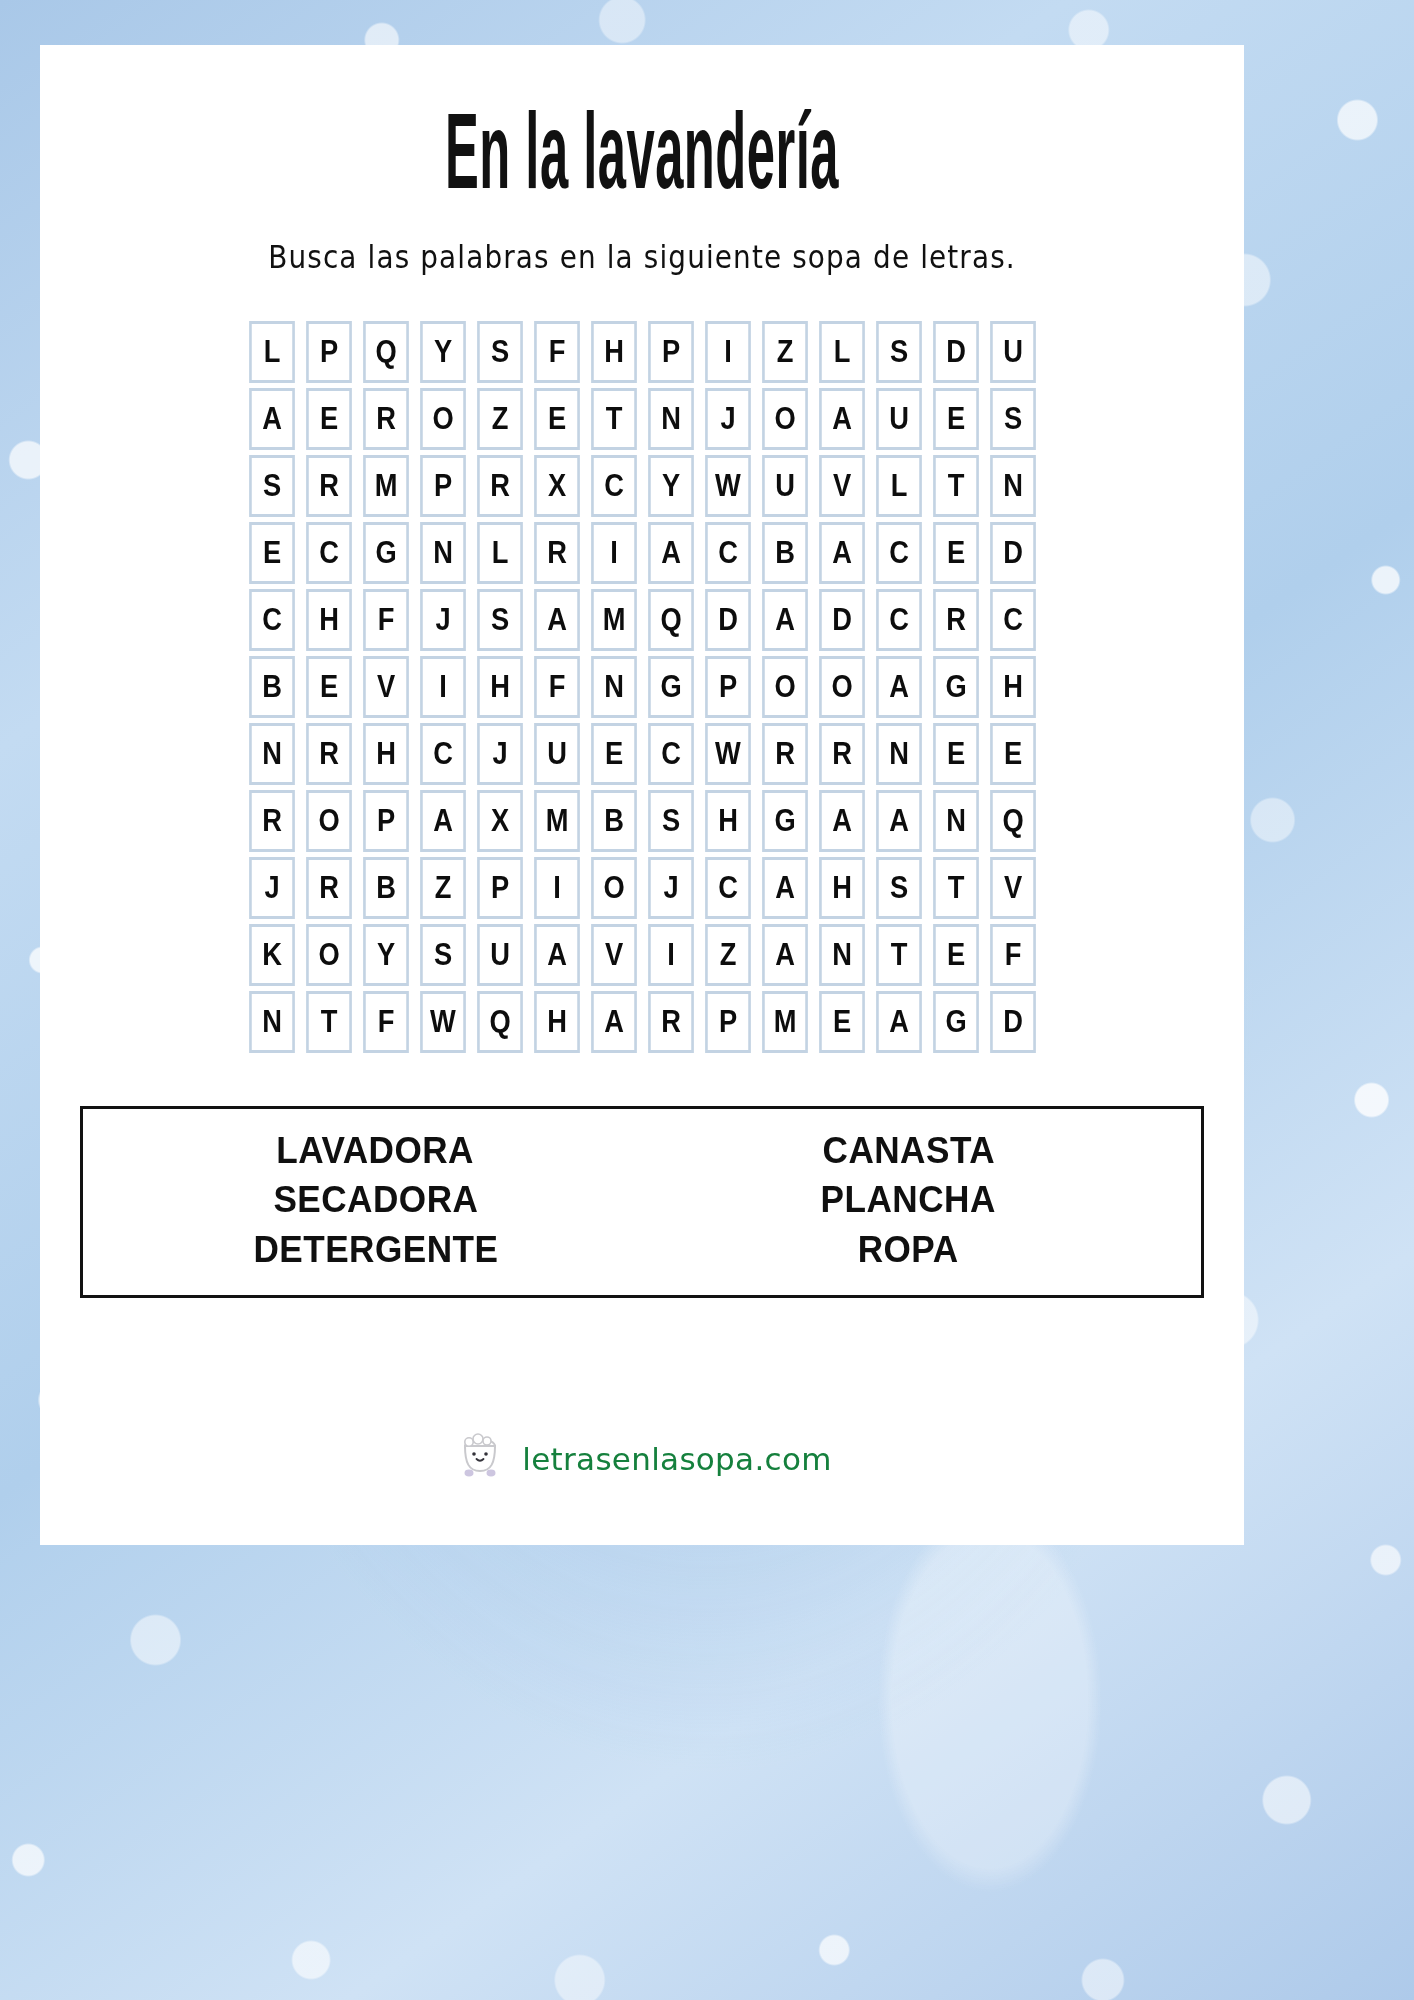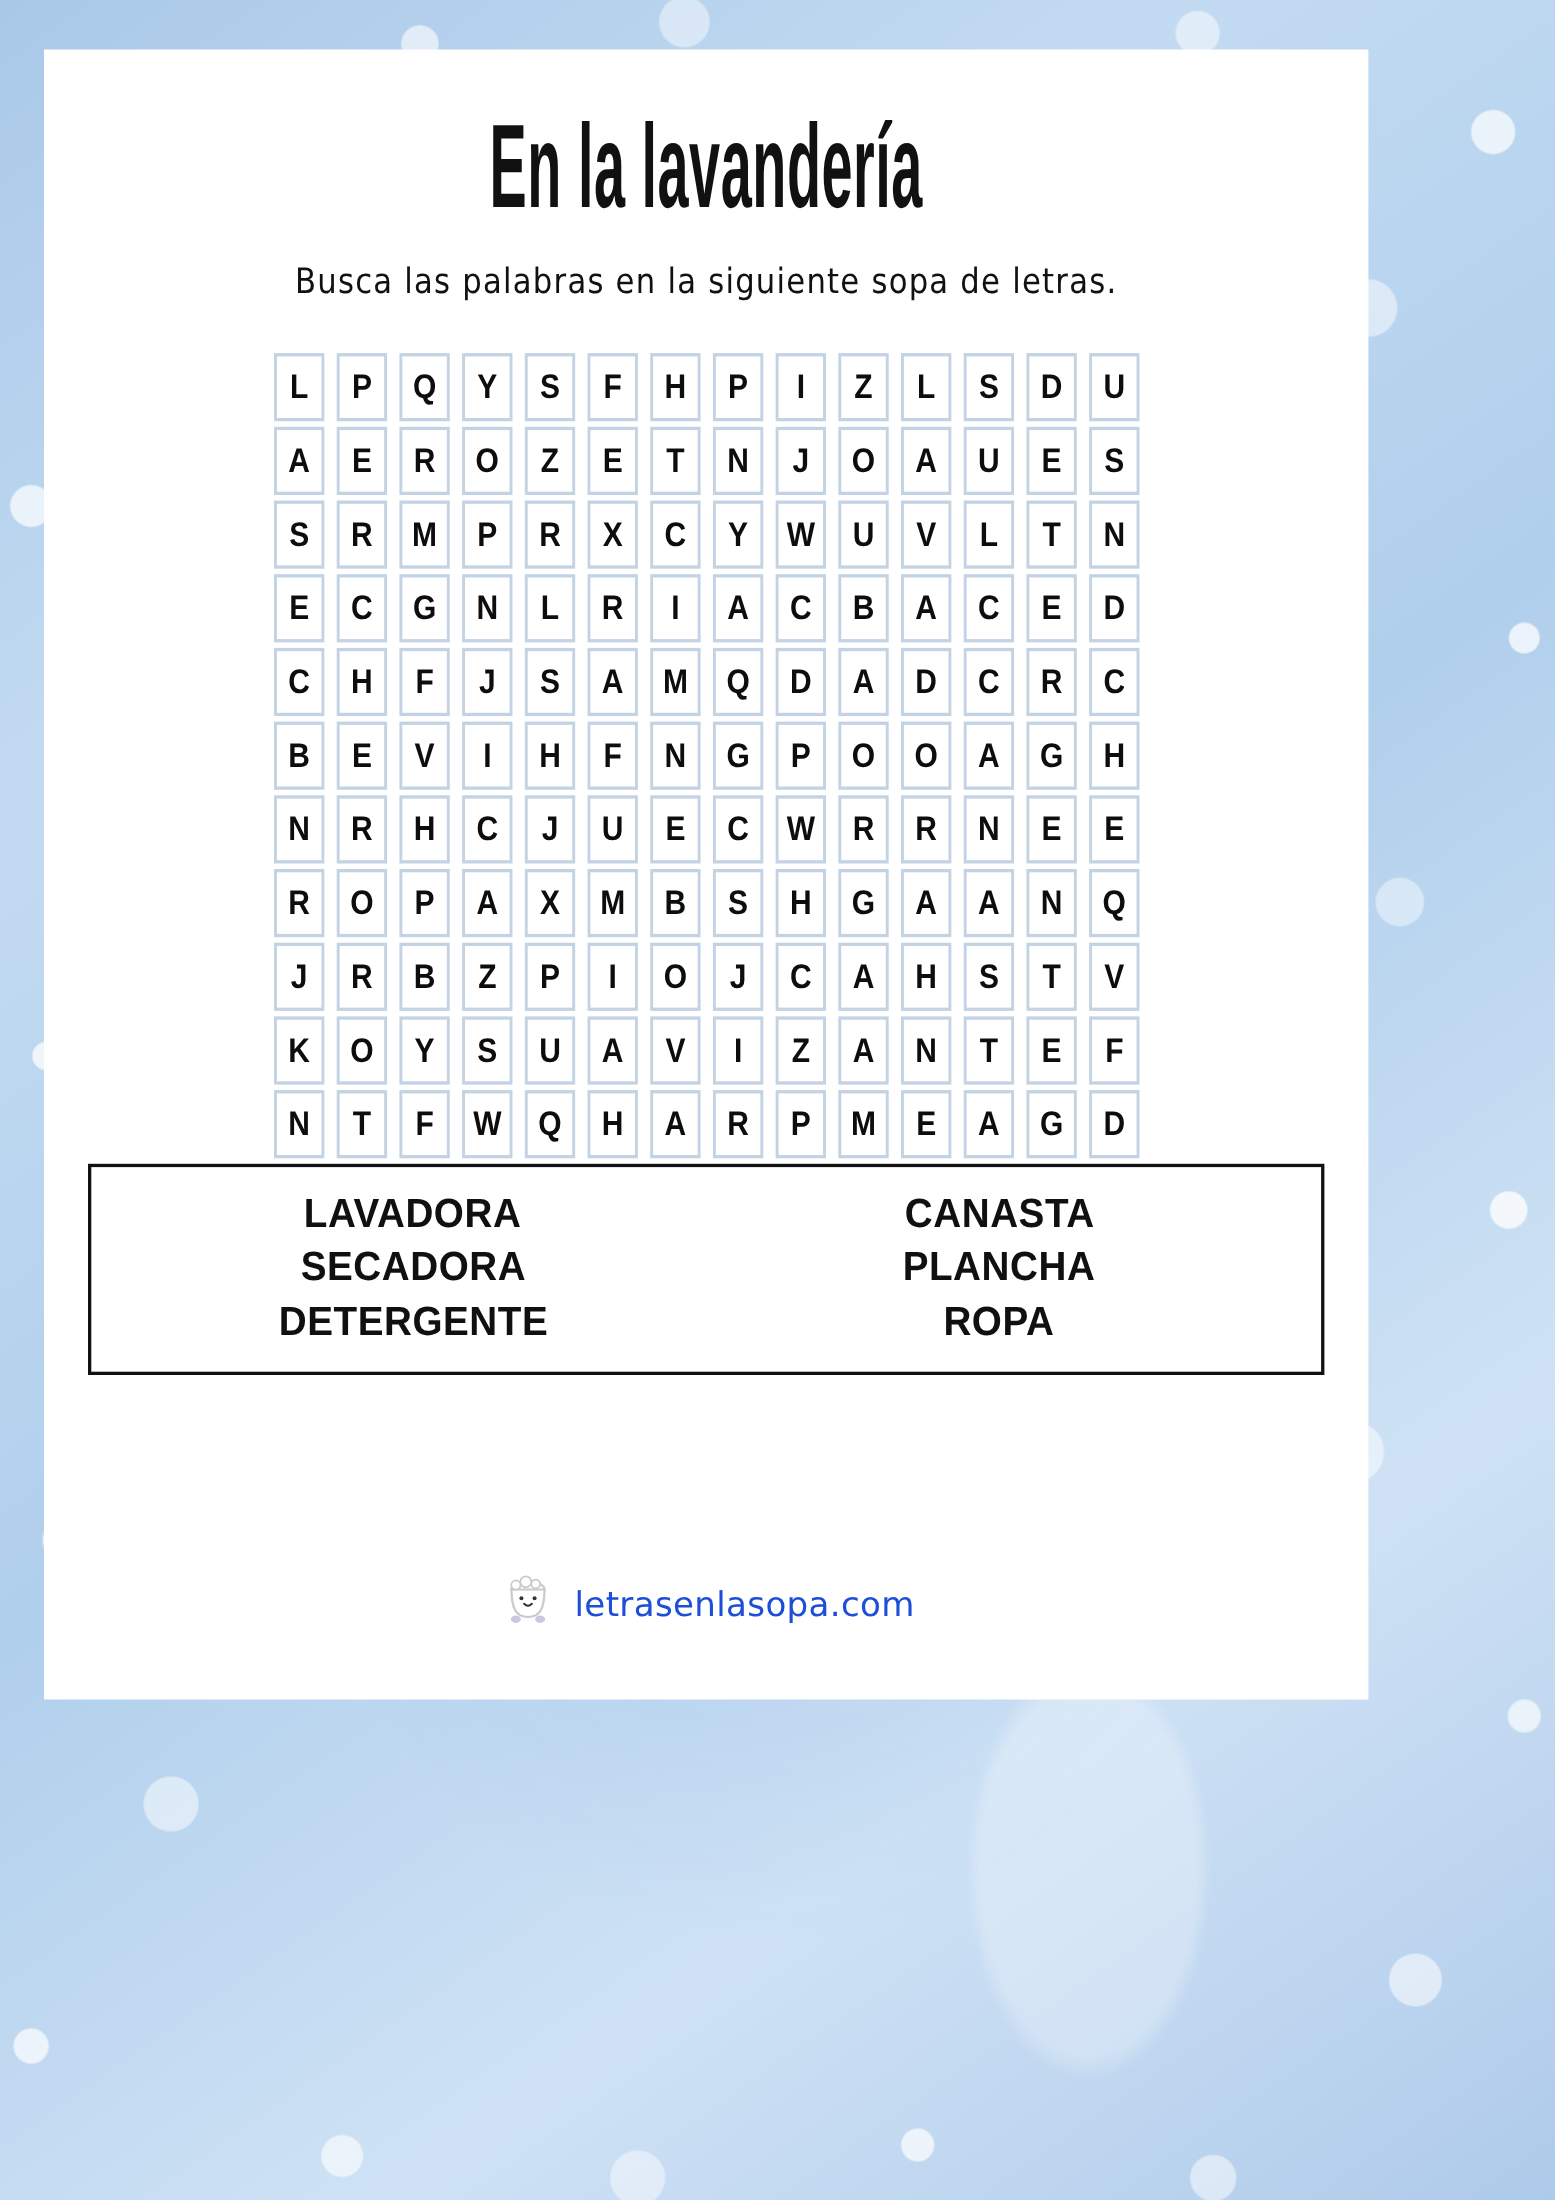--- a/index.html
+++ b/index.html
@@ -116,20 +116,21 @@
     font-weight: bold;
     font-size: 31px;
     color: #0d0d0d;
     transform: scaleX(0.88);
   }
 
   
   #wordbox-wrap {
     display: flex;
     justify-content: center;
+    margin-top: 48px;
   }
   #wordbox {
     border: 3px solid #121212;
     width: 1124px;
     padding: 18px 26px 22px 26px;
     display: flex;
     justify-content: space-between;
     align-items: flex-start;
   }
   .wordcol {
@@ -157,21 +158,21 @@
     right: 0;
     bottom: 56px;
     display: flex;
     align-items: center;
     justify-content: center;
     gap: 14px;
   }
   #footer .brand {
     font-family: "DejaVu Sans", sans-serif;
     font-size: 31px;
-    color: #1d4ed8;
+    color: #15803d;
     letter-spacing: .3px;
   }
   #basket-icon { display: block; }
 </style>
 </head>
 <body>
 
 <div id="bubble-bg"></div>
 
 <div id="sheet">

